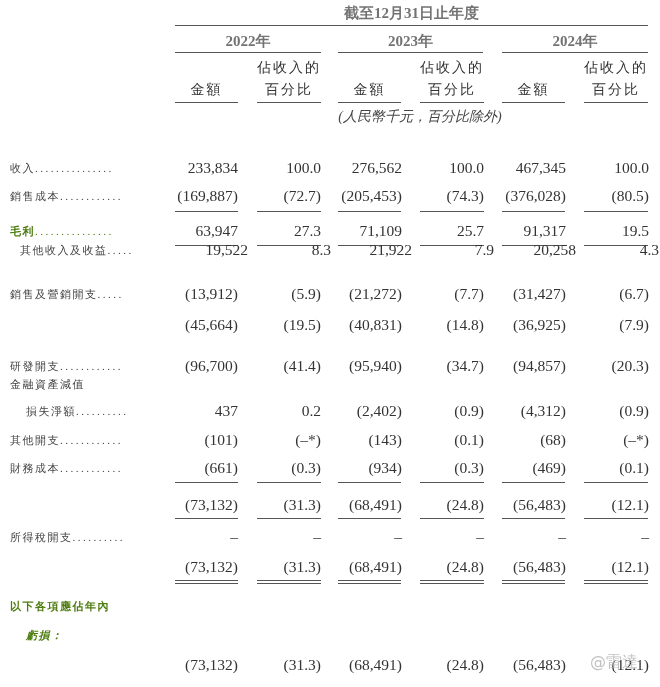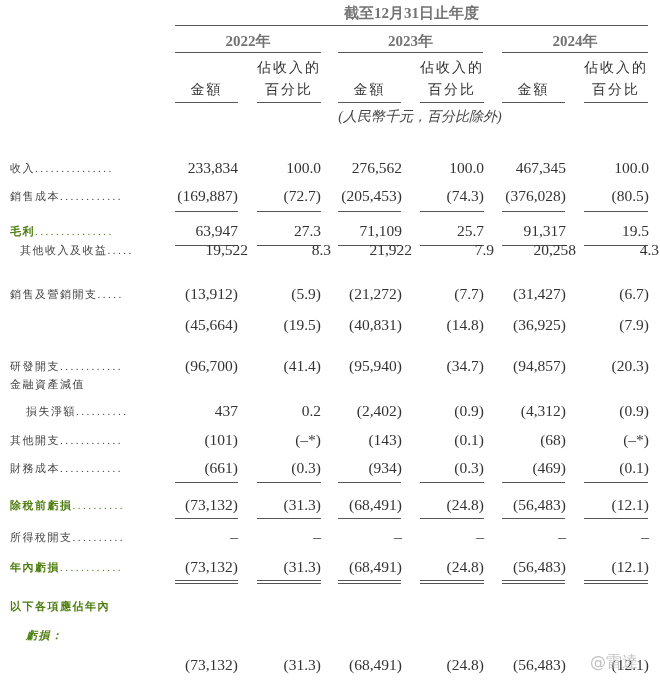--- a/index.html
+++ b/index.html
@@ -177,21 +177,20 @@
   <div class="cell c6">(0.1)</div>
 </div>
 <div class="rule" style="left:175px; top:482px; width:63px;"></div>
 <div class="rule" style="left:257px; top:482px; width:64px;"></div>
 <div class="rule" style="left:338px; top:482px; width:63px;"></div>
 <div class="rule" style="left:420px; top:482px; width:64px;"></div>
 <div class="rule" style="left:502px; top:482px; width:63px;"></div>
 <div class="rule" style="left:584px; top:482px; width:64px;"></div>
 
 <div class="row" style="top:493px;">
-  <div class="label bold"><span>除稅前虧損</span><span class="dots">..........</span></div>
   <div class="cell c1">(73,132)</div>
   <div class="cell c2">(31.3)</div>
   <div class="cell c3">(68,491)</div>
   <div class="cell c4">(24.8)</div>
   <div class="cell c5">(56,483)</div>
   <div class="cell c6">(12.1)</div>
 </div>
 <div class="rule" style="left:175px; top:518px; width:63px;"></div>
 <div class="rule" style="left:257px; top:518px; width:64px;"></div>
 <div class="rule" style="left:338px; top:518px; width:63px;"></div>
@@ -203,21 +202,20 @@
   <div class="label"><span>所得稅開支</span><span class="dots">..........</span></div>
   <div class="cell c1">–</div>
   <div class="cell c2">–</div>
   <div class="cell c3">–</div>
   <div class="cell c4">–</div>
   <div class="cell c5">–</div>
   <div class="cell c6">–</div>
 </div>
 
 <div class="row" style="top:555px;">
-  <div class="label bold"><span>年內虧損</span><span class="dots">............</span></div>
   <div class="cell c1">(73,132)</div>
   <div class="cell c2">(31.3)</div>
   <div class="cell c3">(68,491)</div>
   <div class="cell c4">(24.8)</div>
   <div class="cell c5">(56,483)</div>
   <div class="cell c6">(12.1)</div>
 </div>
 
 <div class="rule" style="left:175px; top:580px; width:63px;"></div>
 <div class="rule" style="left:257px; top:580px; width:64px;"></div>

